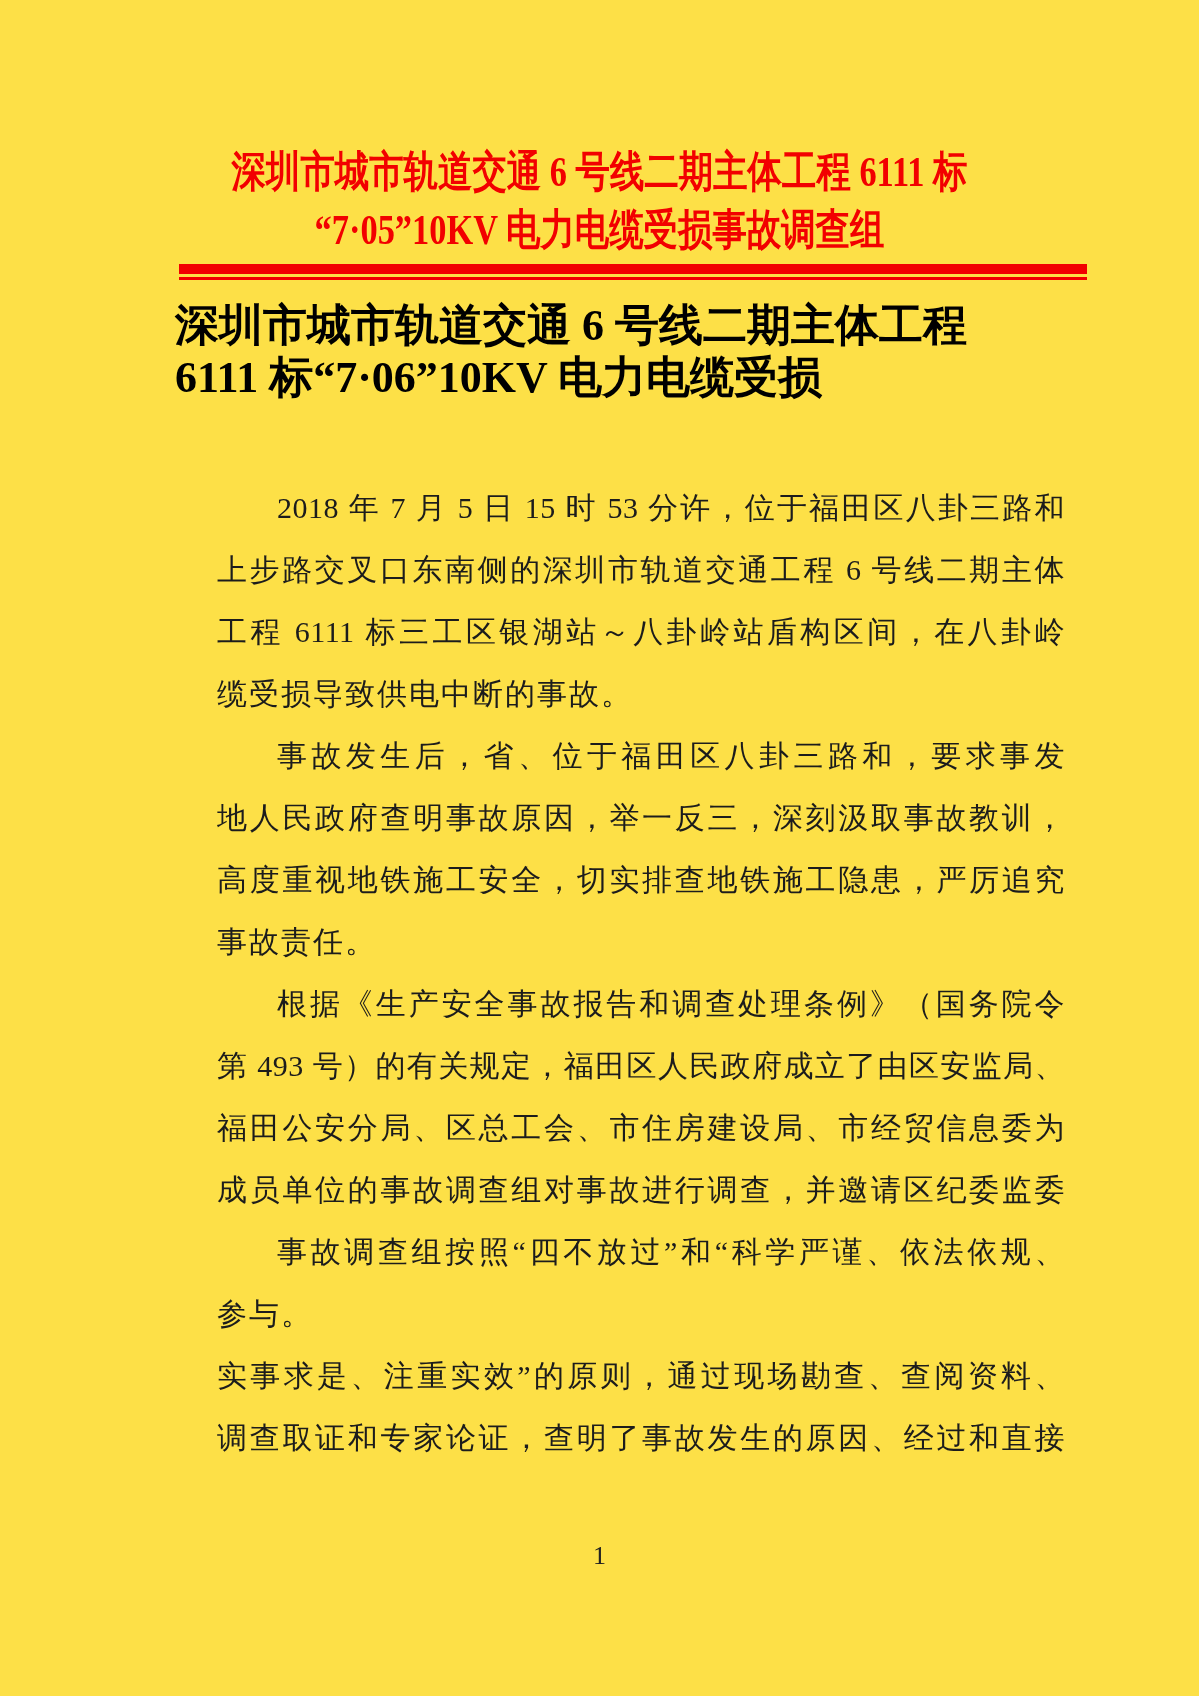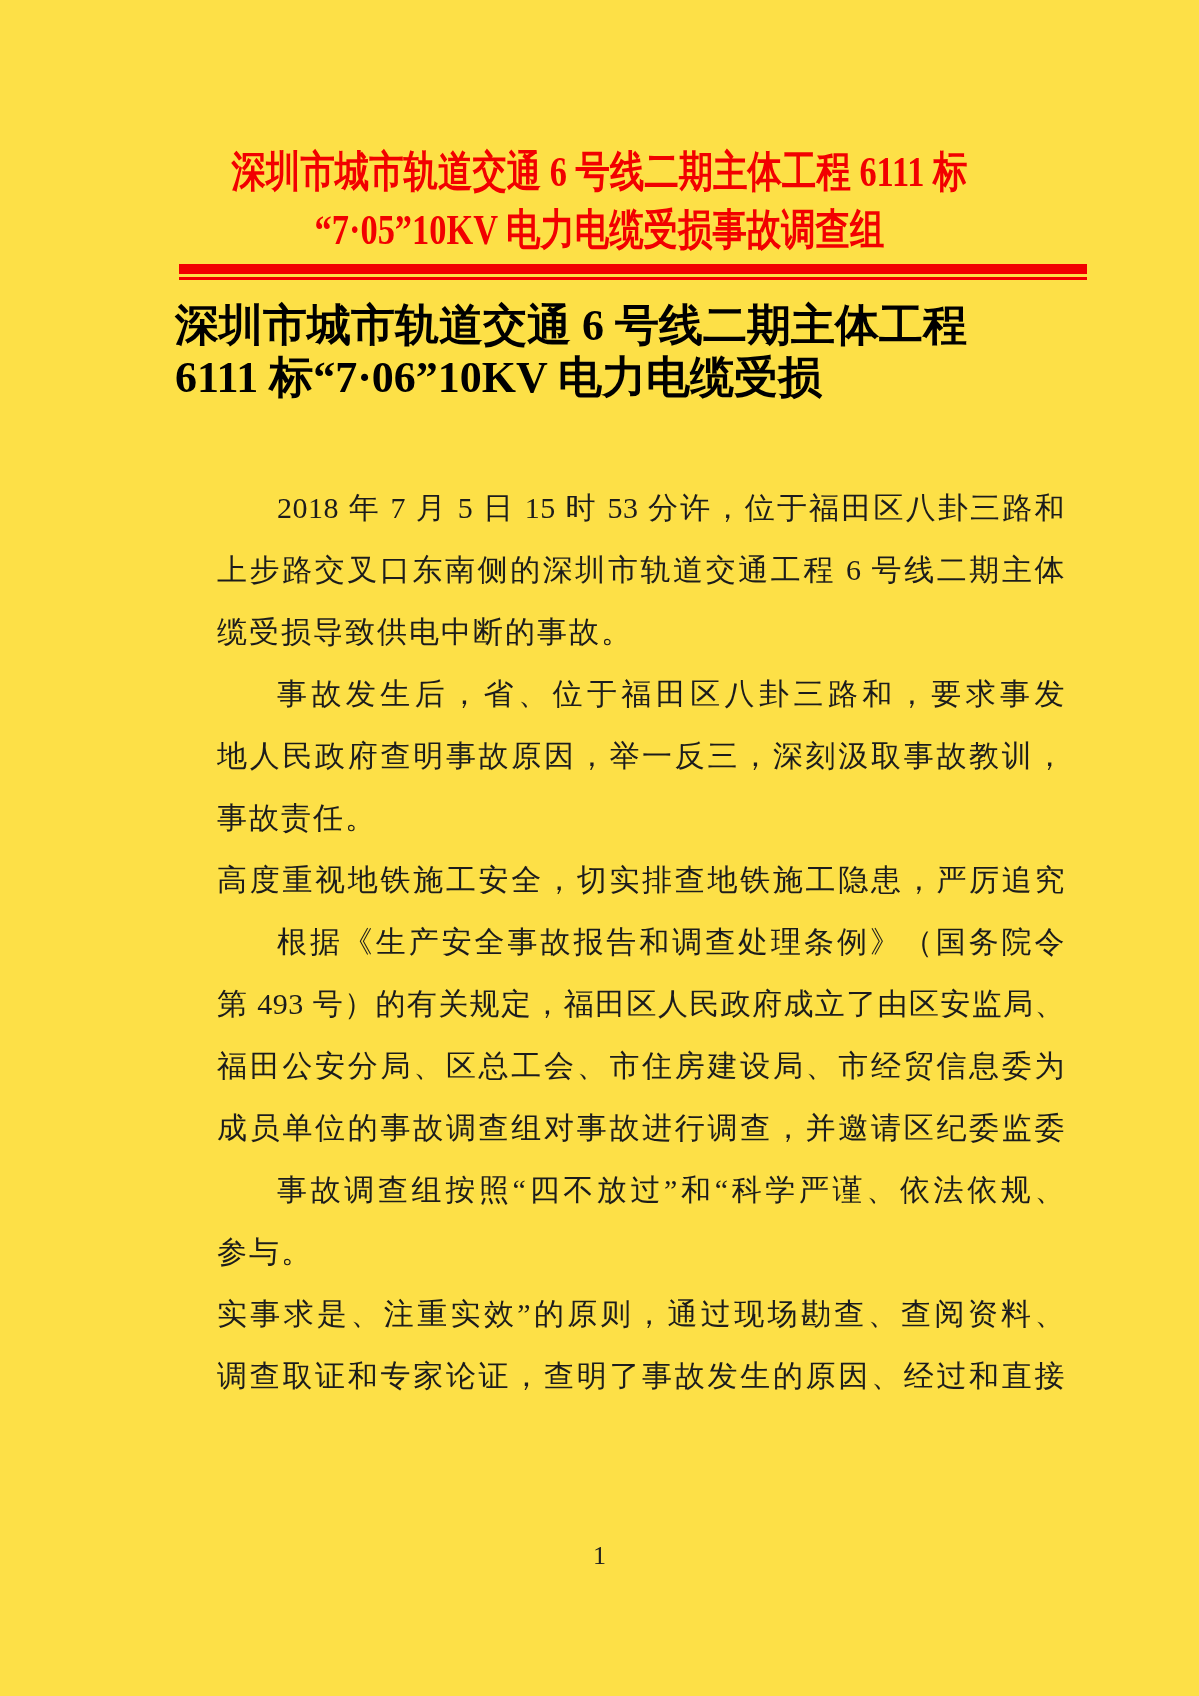--- a/index.html
+++ b/index.html
@@ -102,26 +102,27 @@
 
   <div class="doc-title">
     <div>深圳市城市轨道交通 6 号线二期主体工程</div>
     <div>6111 标“7·06”10KV 电力电缆受损</div>
   </div>
 
   <div class="body-text">
 
     <div class="bl first">2018 年 7 月 5 日 15 时 53 分许，位于福田区八卦三路和</div>
     <div class="bl">上步路交叉口东南侧的深圳市轨道交通工程 6 号线二期主体</div>
+    <div class="bl">工程 6111 标三工区银湖站～八卦岭站盾构区间，在八卦岭</div>
     <div class="bl last">缆受损导致供电中断的事故。</div>
 
     <div class="bl first">事故发生后，省、位于福田区八卦三路和，要求事发</div>
     <div class="bl">地人民政府查明事故原因，举一反三，深刻汲取事故教训，</div>
+    <div class="bl">高度重视地铁施工安全，切实排查地铁施工隐患，严厉追究</div>
     <div class="bl last">事故责任。</div>
-    <div class="bl">高度重视地铁施工安全，切实排查地铁施工隐患，严厉追究</div>
 
     <div class="bl first">根据《生产安全事故报告和调查处理条例》（国务院令</div>
     <div class="bl">第 493 号）的有关规定，福田区人民政府成立了由区安监局、</div>
     <div class="bl">福田公安分局、区总工会、市住房建设局、市经贸信息委为</div>
     <div class="bl">成员单位的事故调查组对事故进行调查，并邀请区纪委监委</div>
     <div class="bl first">事故调查组按照“四不放过”和“科学严谨、依法依规、</div>
 
     <div class="bl last">参与。</div>
     <div class="bl">实事求是、注重实效”的原则，通过现场勘查、查阅资料、</div>
     <div class="bl">调查取证和专家论证，查明了事故发生的原因、经过和直接</div>

